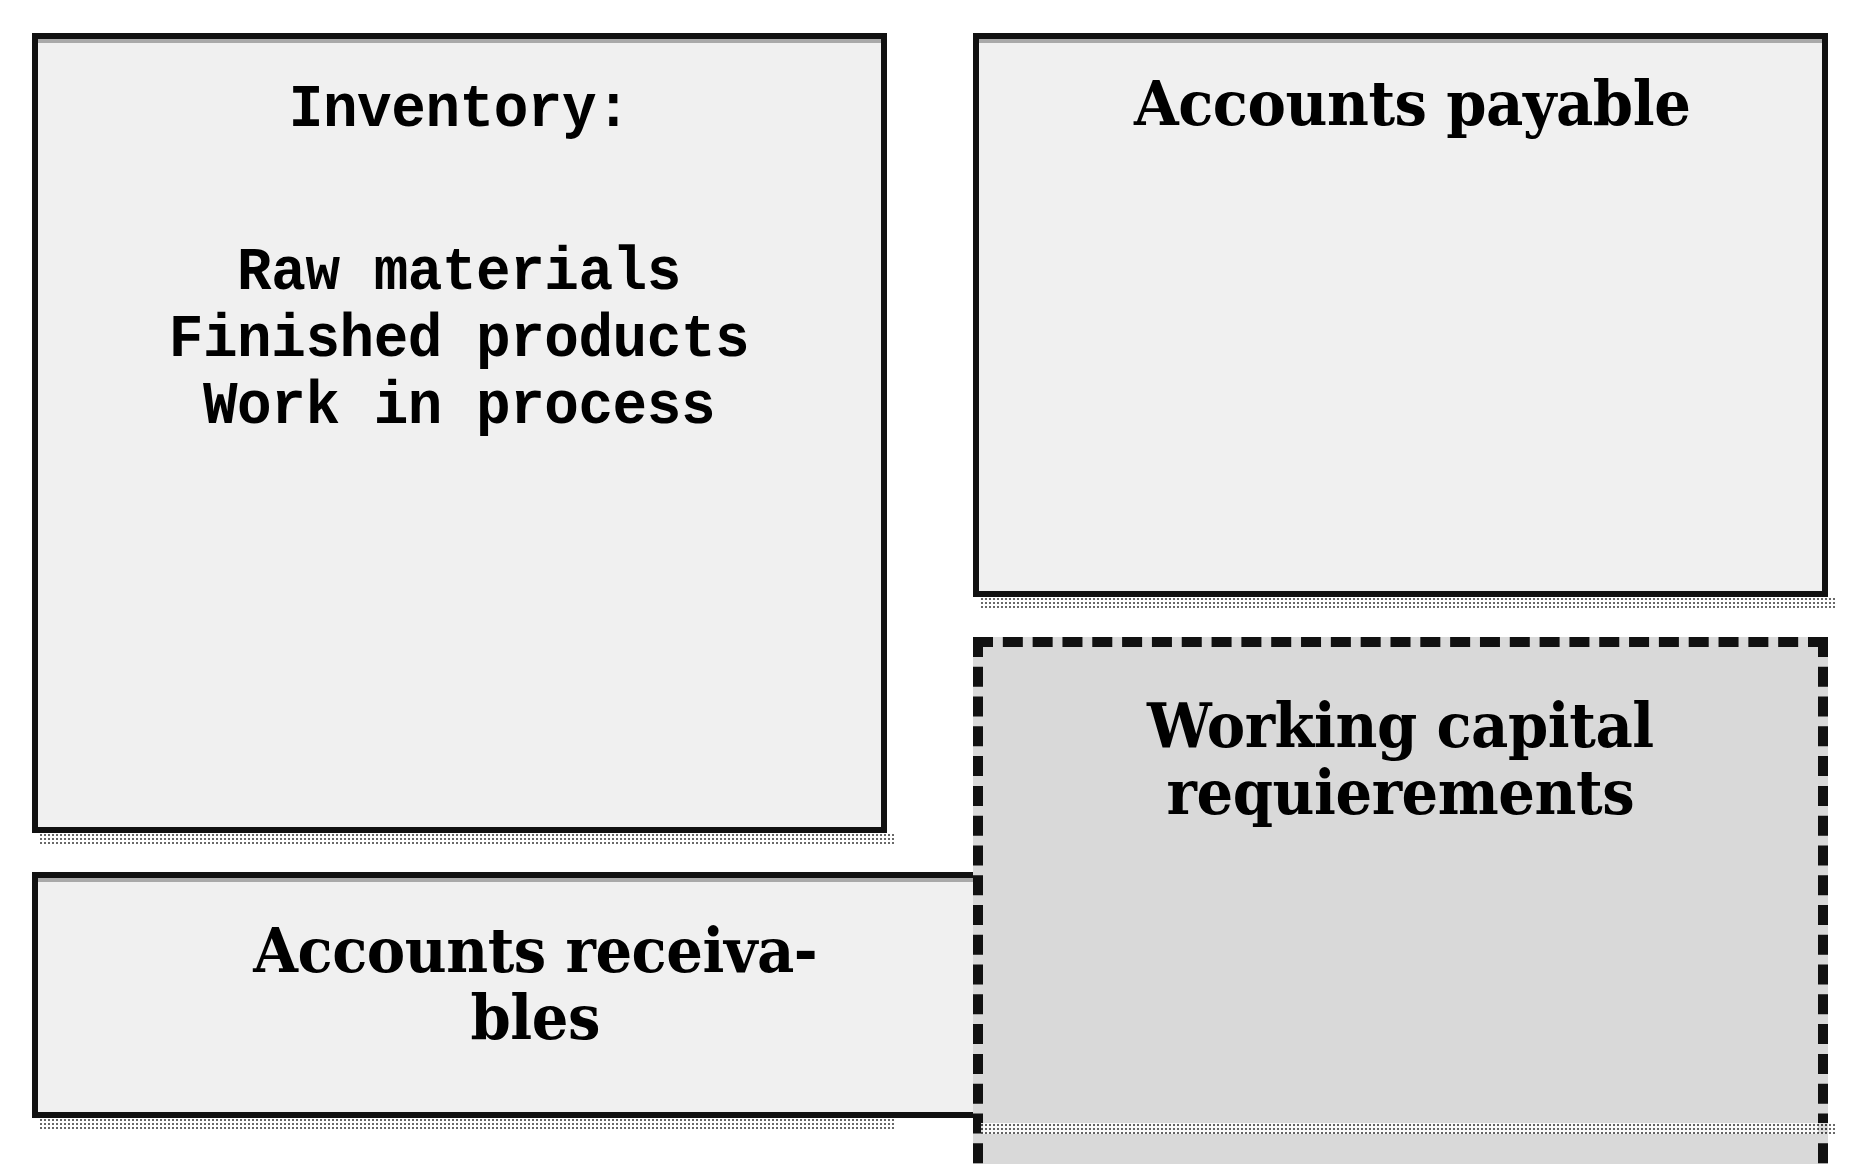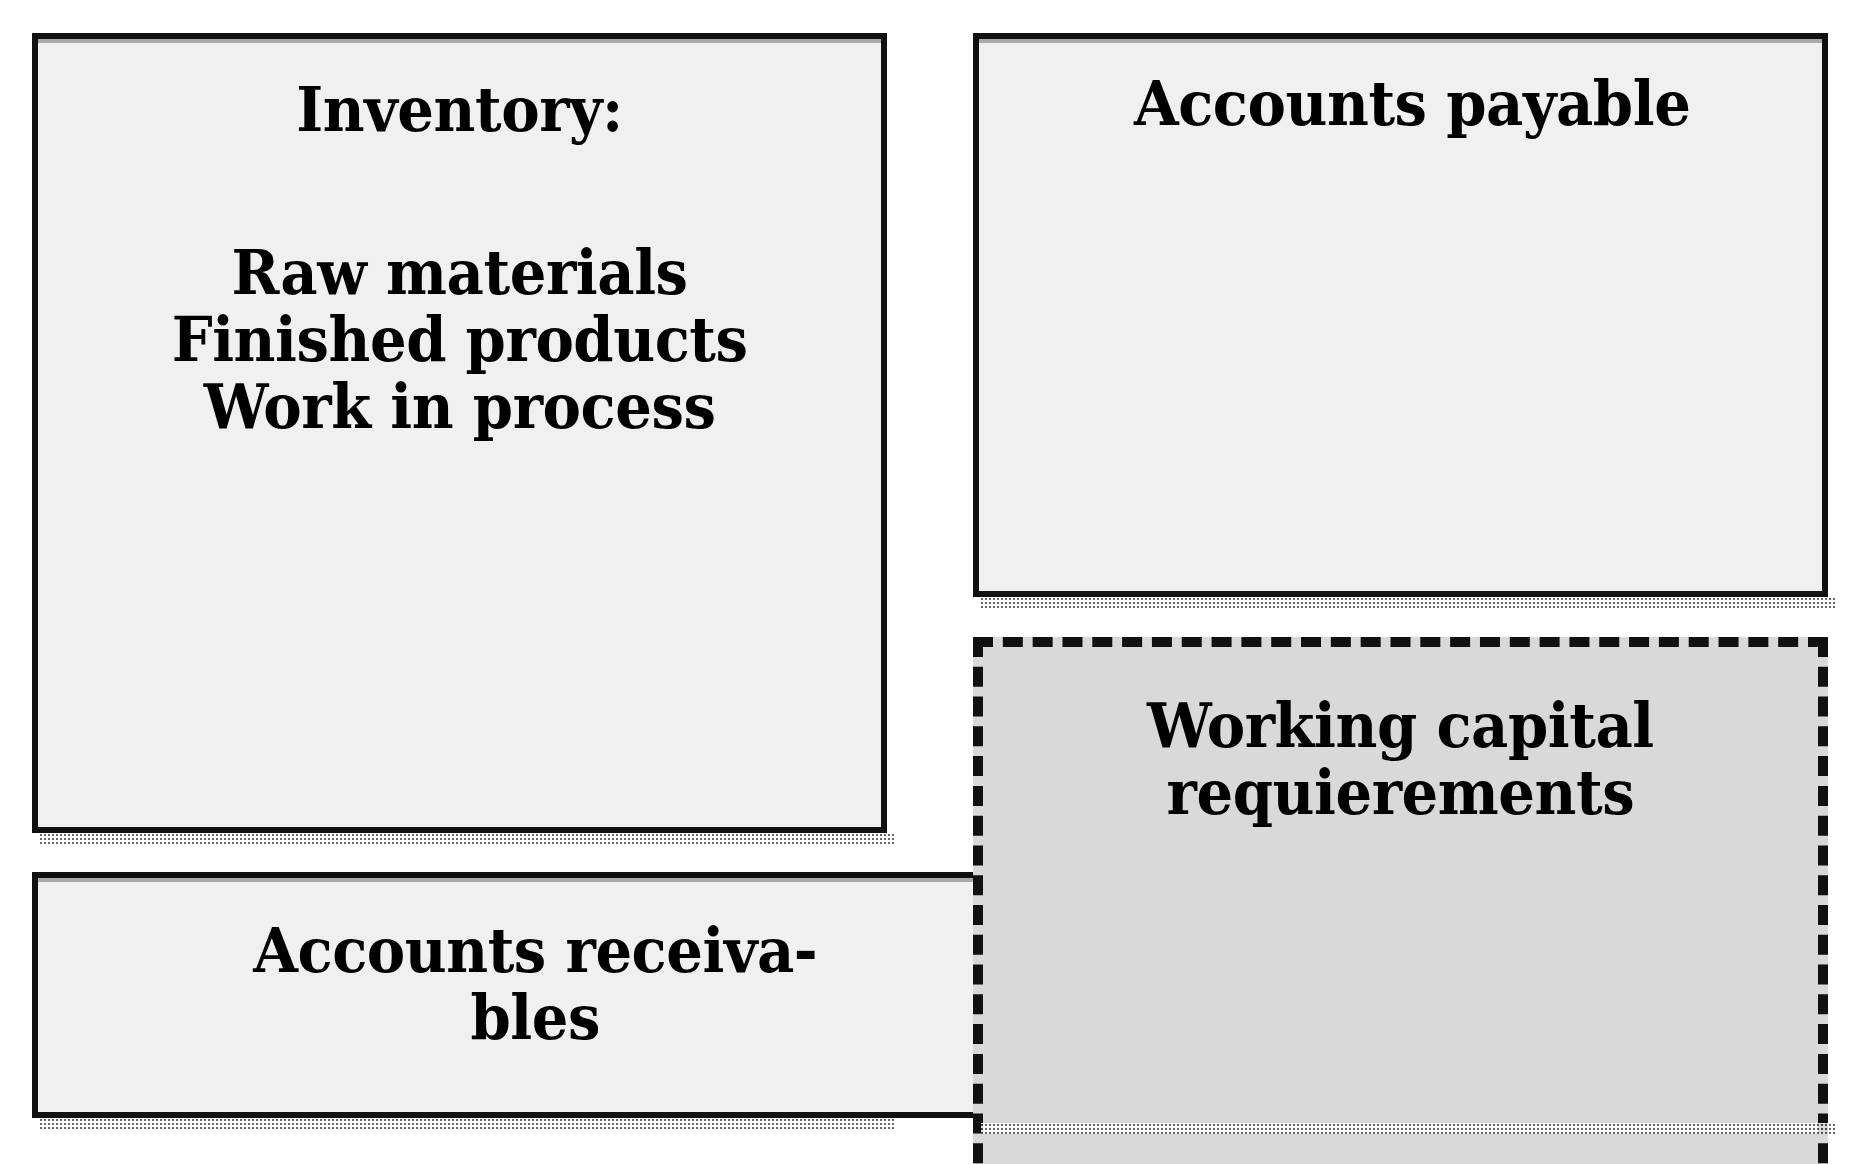--- a/index.html
+++ b/index.html
@@ -80,21 +80,21 @@
   }
 
   .title-line {
     font-size: 62px;
   }
   .list-line {
     font-size: 62px;
   }
 
   
-  #inventory-box        { left: 32px;  top: 33px;   width: 855px; height: 800px; }
+  #inventory-box        { left: 32px;  top: 33px;   width: 855px; height: 800px; font-family: Liberation Mono, monospace; }
   #inventory-shadow     { left: 40px;  top: 833px;  width: 855px; }
 
   #receivables-box      { left: 32px;  top: 872px;  width: 1007px; height: 246px; }
   #receivables-shadow   { left: 40px;  top: 1118px; width: 855px; }
 
   #payable-box          { left: 973px; top: 33px;   width: 855px; height: 564px; padding-left: 24px; }
   #payable-shadow       { left: 981px; top: 597px;  width: 855px; }
 
   #wcr-box              { left: 973px; top: 637px;  width: 855px; height: 556px; }
   #wcr-shadow           { left: 981px; top: 1123px; width: 855px; }

